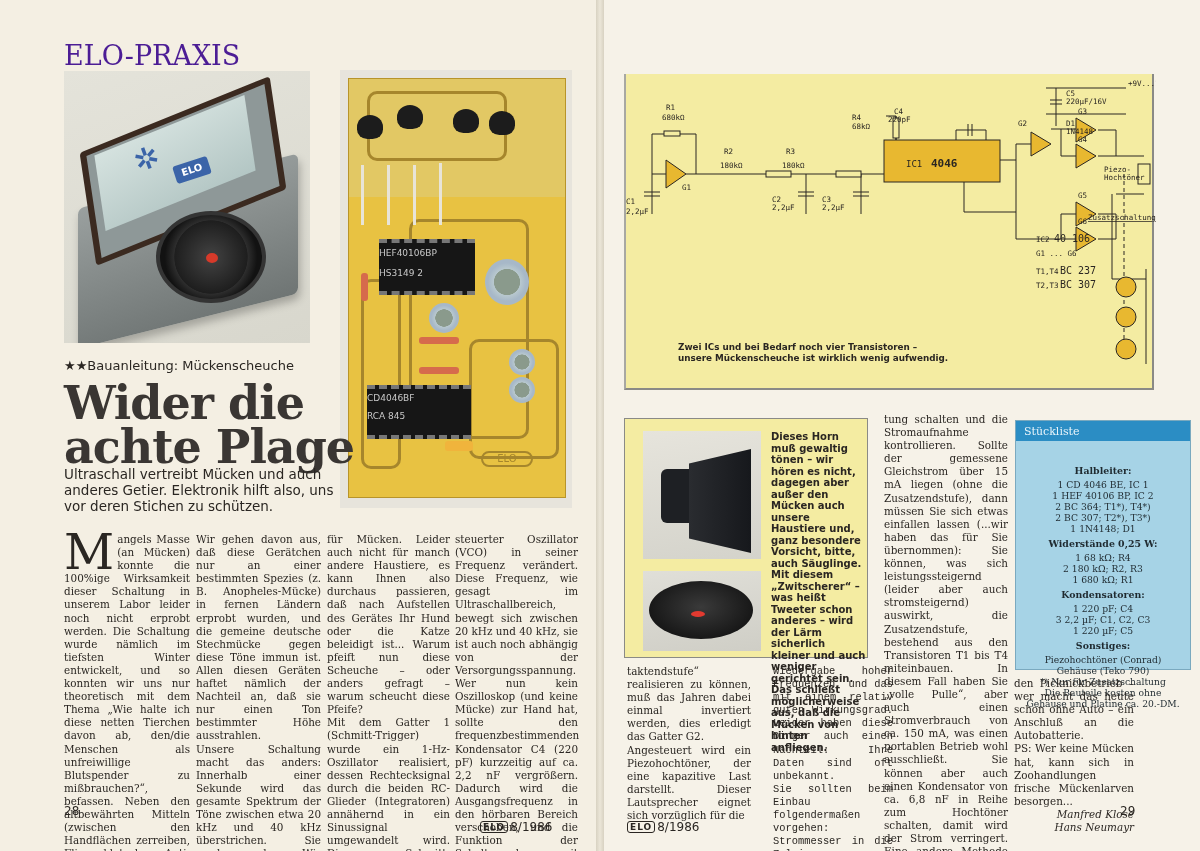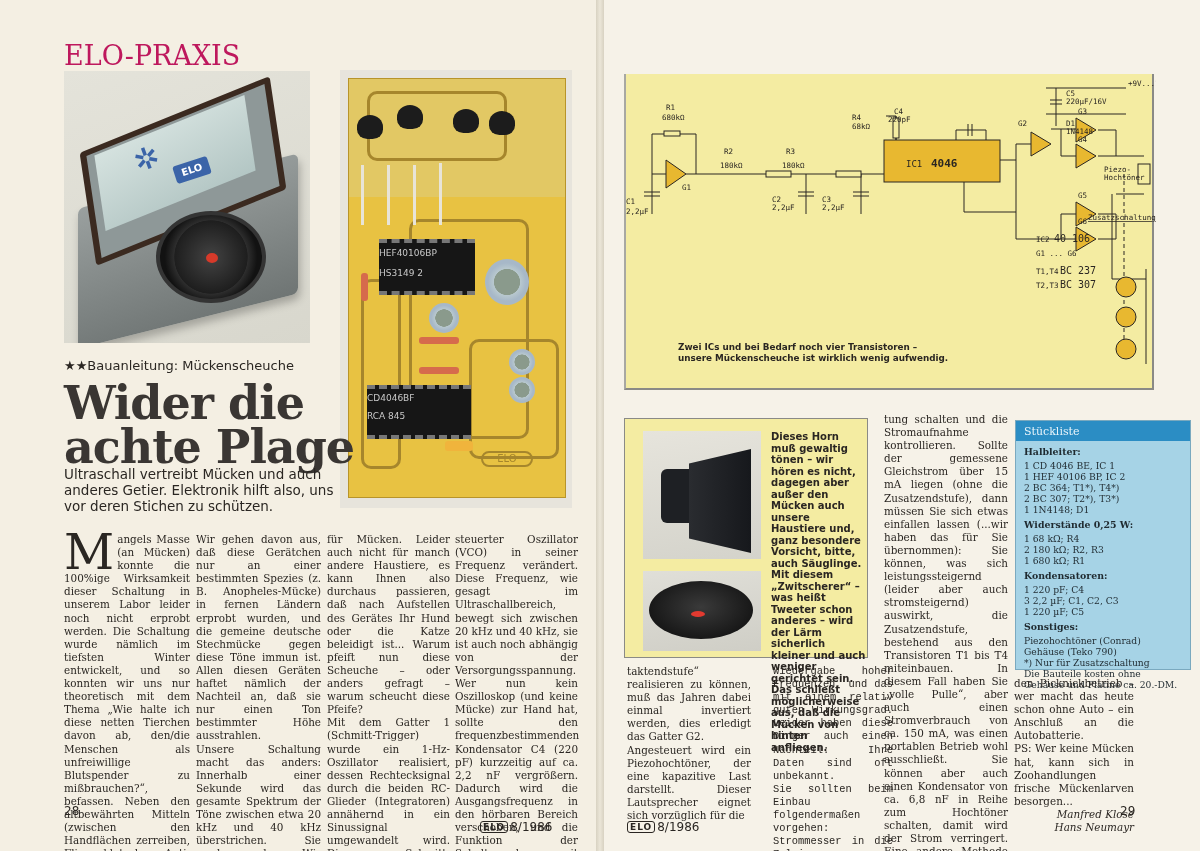--- a/index.html
+++ b/index.html
@@ -3,21 +3,21 @@
 <meta charset="utf-8">
 <style>
   * { box-sizing: border-box; margin: 0; padding: 0; }
   html, body { width: 1200px; height: 851px; overflow: hidden; }
   body { background: #f2ede0; font-family: "DejaVu Serif", serif; color: #2a2622; position: relative; }
   .page { position: absolute; top: 0; height: 851px; }
   .page-left { left: 0; width: 596px; background: #f4efe3; }
   .page-right { left: 604px; width: 596px; background: #f6f2e8; }
   .gutter { position: absolute; left: 596px; top: 0; width: 8px; height: 851px; background: linear-gradient(90deg,#d8d2c2,#ebe6d8,#d8d2c2); }
 
-  .section-title { position: absolute; left: 64px; top: 40px; font-family: "DejaVu Serif", serif; font-weight: 300; font-size: 27px; letter-spacing: 0px; color: #be185d; }
+  .section-title { position: absolute; left: 64px; top: 40px; font-family: "DejaVu Serif", serif; font-weight: 300; font-size: 27px; letter-spacing: 0px; color: #4c1d95; }
 
   
   .photo-device { position: absolute; left: 64px; top: 71px; width: 246px; height: 272px; background: linear-gradient(160deg,#e4e3da,#d8d7cd); overflow: hidden; }
   .dev-body { position: absolute; left: 14px; top: 110px; width: 220px; height: 140px; background: linear-gradient(175deg,#9aa09f,#6f7574); transform: skewY(-14deg); border-radius: 6px; box-shadow: 2px 6px 8px rgba(0,0,0,0.25); }
   .dev-top { position: absolute; left: 24px; top: 40px; width: 190px; height: 120px; background: #8e9898; transform: skewY(-22deg) skewX(8deg); border: 6px solid #3b2a20; border-radius: 4px; }
   .dev-panel { position: absolute; left: 36px; top: 52px; width: 150px; height: 80px; background: linear-gradient(170deg,#d5e2df,#b3c6c4); transform: skewY(-22deg) skewX(8deg); }
   .dev-label { position: absolute; left: 110px; top: 90px; width: 36px; height: 18px; background: #3b64a8; color: #fff; font-family: "DejaVu Sans", sans-serif; font-weight: bold; font-size: 10px; text-align: center; line-height: 18px; transform: rotate(-18deg); border-radius: 3px; }
   .dev-speaker { position: absolute; left: 92px; top: 140px; width: 110px; height: 92px; background: radial-gradient(circle,#3c3c3c 10%,#1e1e1e 55%,#2d2d2d 56%,#121212 70%); border-radius: 50%; border: 4px solid #343434; }
   .dev-speaker::after { content: ""; position: absolute; left: 46px; top: 38px; width: 12px; height: 10px; border-radius: 50%; background: #d63a2a; }
   .dev-fly { position: absolute; left: 70px; top: 70px; font-size: 30px; color: #3b64a8; transform: rotate(-20deg); }
@@ -68,21 +68,21 @@
   .rc p { margin: 0; }
   .r1 { left: 627px; top: 665px; width: 124px; }
   .r2 { left: 773px; top: 665px; width: 120px; font-family: Liberation Mono, monospace; }
   .r3 { left: 884px; top: 413px; width: 124px; }
   .r4 { left: 1014px; top: 677px; width: 120px; }
   .sig { text-align: right; font-style: italic; }
 
   
   .parts { position: absolute; left: 1015px; top: 420px; width: 176px; height: 250px; background: #a6d3e6; border: 1px solid #7aa9bf; }
   .parts-head { background: #2b8dc4; color: #e8f4fa; font-family: "DejaVu Serif", serif; font-size: 11px; padding: 4px 8px; height: 20px; }
-  .parts-body { padding: 2px 8px; font-family: "DejaVu Serif", serif; font-size: 9.2px; line-height: 11px; color: #1f2a30; }
+  .parts-body { padding: 21px 8px; font-family: "DejaVu Serif", serif; font-size: 9.2px; line-height: 11px; color: #1f2a30; text-align: center; }
   .parts-body h4 { font-weight: bold; font-size: 9.4px; margin: 3px 0 3px 0; }
   .parts-body .sec { margin-bottom: 4px; }
 </style>
 </head>
 <body>
 
 <div class="page page-left">
   <div class="section-title">ELO-PRAXIS</div>
 
   <div class="photo-device">

